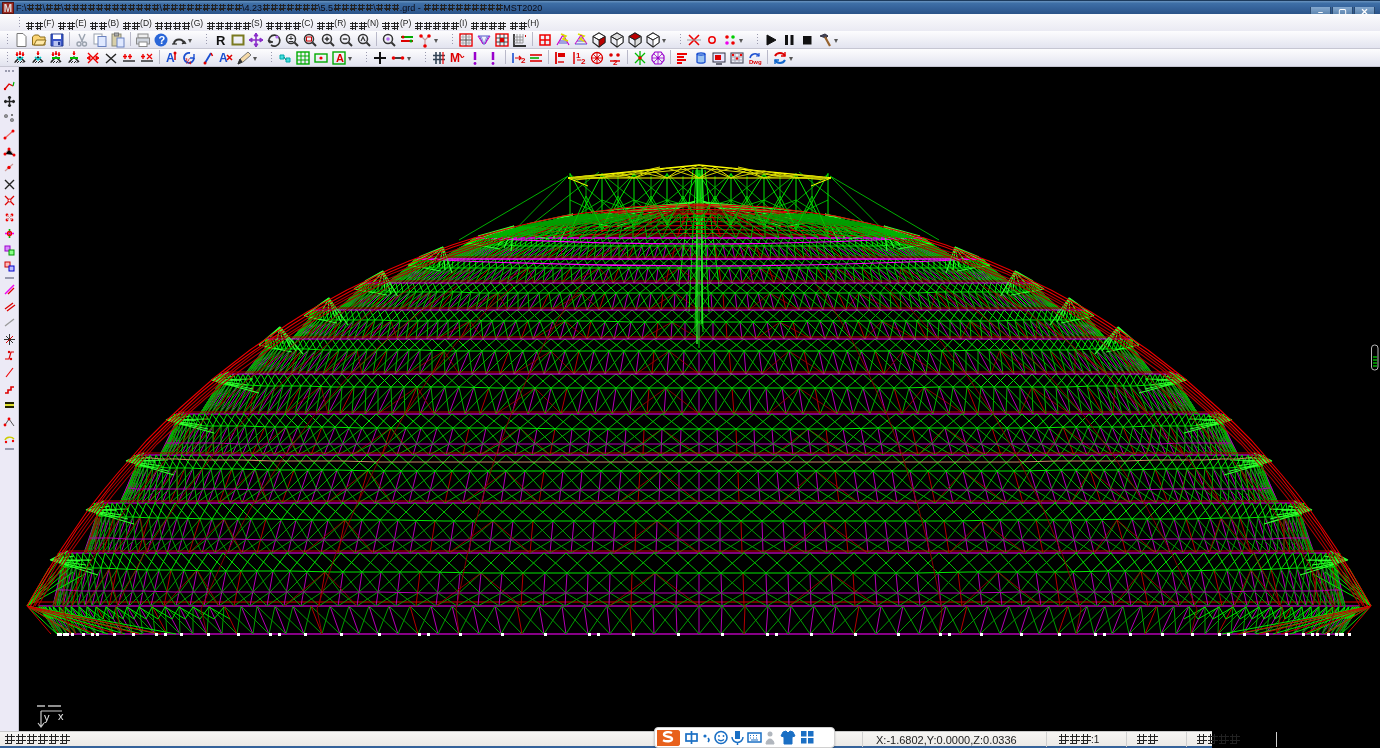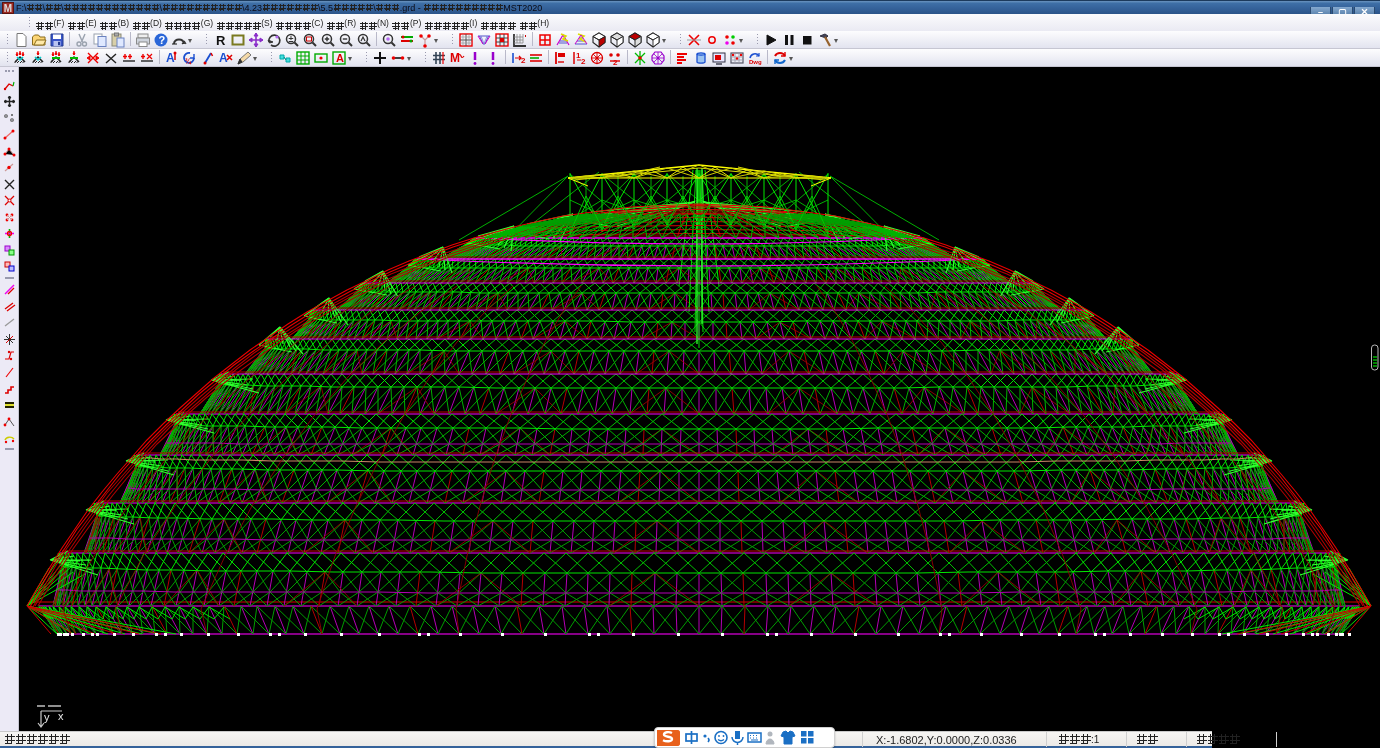--- a/index.html
+++ b/index.html
@@ -5,21 +5,21 @@
 .titlebar { position:absolute; left:0; top:0; width:1380px; height:14px;
   background:linear-gradient(#6a94c0 0%,#3e6fa6 18%,#35629a 55%,#2b5489 100%); border-top:1px solid #1c3a5c; }
 .mico { position:absolute; left:2px; top:1px; width:12px; height:12px; background:#9c2a22; border:1px solid #5a1410; color:#ddd;
   font-size:10px; font-weight:bold; text-align:center; line-height:11px; }
 .ttl { position:absolute; left:16px; top:1.5px; height:12px; font-size:9px; color:#0a0a14; white-space:nowrap; letter-spacing:0; }
 .ttl .cn { background-color:transparent; }
 .wbtns { position:absolute; right:5px; top:0; }
 .wb { display:inline-block; width:21px; height:12px; background:linear-gradient(#85a9cf,#4a739f); border:1px solid #2a4a70; border-top:none;
   border-radius:0 0 3px 3px; color:#fff; font-size:9px; line-height:11px; text-align:center; margin-left:1px; font-weight:bold; }
 .menubar { position:absolute; left:0; top:14px; width:1380px; height:19px; background:linear-gradient(#fbfbfd,#e9e9f2);
-  border-bottom:1px solid #c6c6d2; padding-left:24px; white-space:nowrap; }
+  border-bottom:1px solid #c6c6d2; padding-left:14px; white-space:nowrap; }
 .mi { display:inline-block; padding:3px 1.5px 0 1.5px; }
 .mk { font-size:8.5px; color:#222; vertical-align:top; line-height:13px; }
 .cn { display:inline-block; vertical-align:middle; margin:0 0.5px 2px 0.5px;
   background-image:linear-gradient(#222,#222),linear-gradient(#222,#222),linear-gradient(#222,#222),linear-gradient(#222,#222),linear-gradient(#222,#222);
   background-repeat:no-repeat;
   background-size:100% 1px,100% 1px,1px 100%,1px 100%,60% 1px;
   background-position:0 20%,0 65%,30% 0,75% 0,20% 95%; }
 .toolbar { position:absolute; left:0; width:1380px; height:18px; background:linear-gradient(#fdfdfe,#e2e3ef);
   border-bottom:1px solid #c6c6d2; white-space:nowrap; padding-left:2px; }
 .tb1 { top:31px; } .tb2 { top:49px; }

